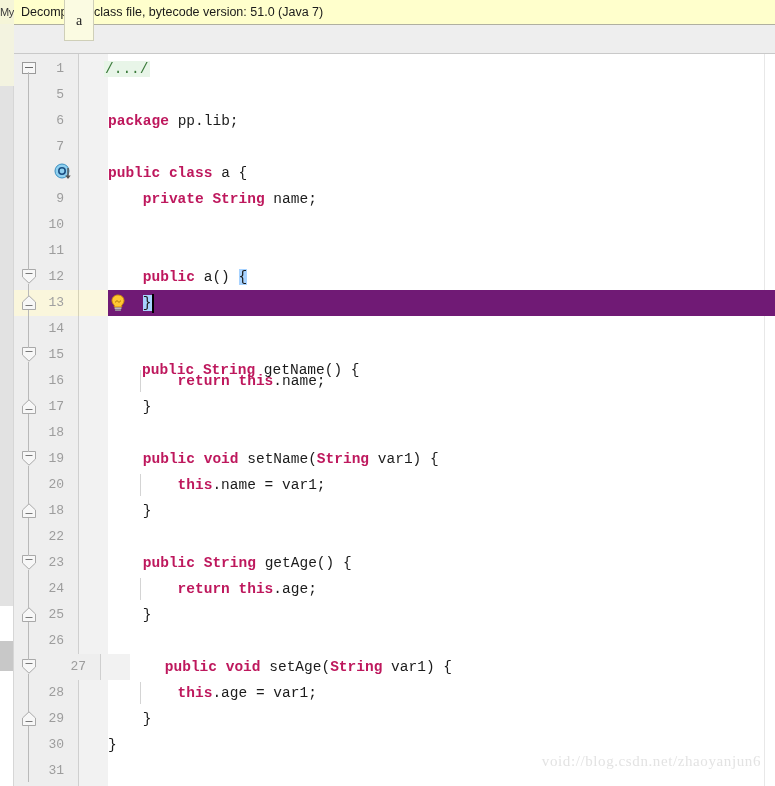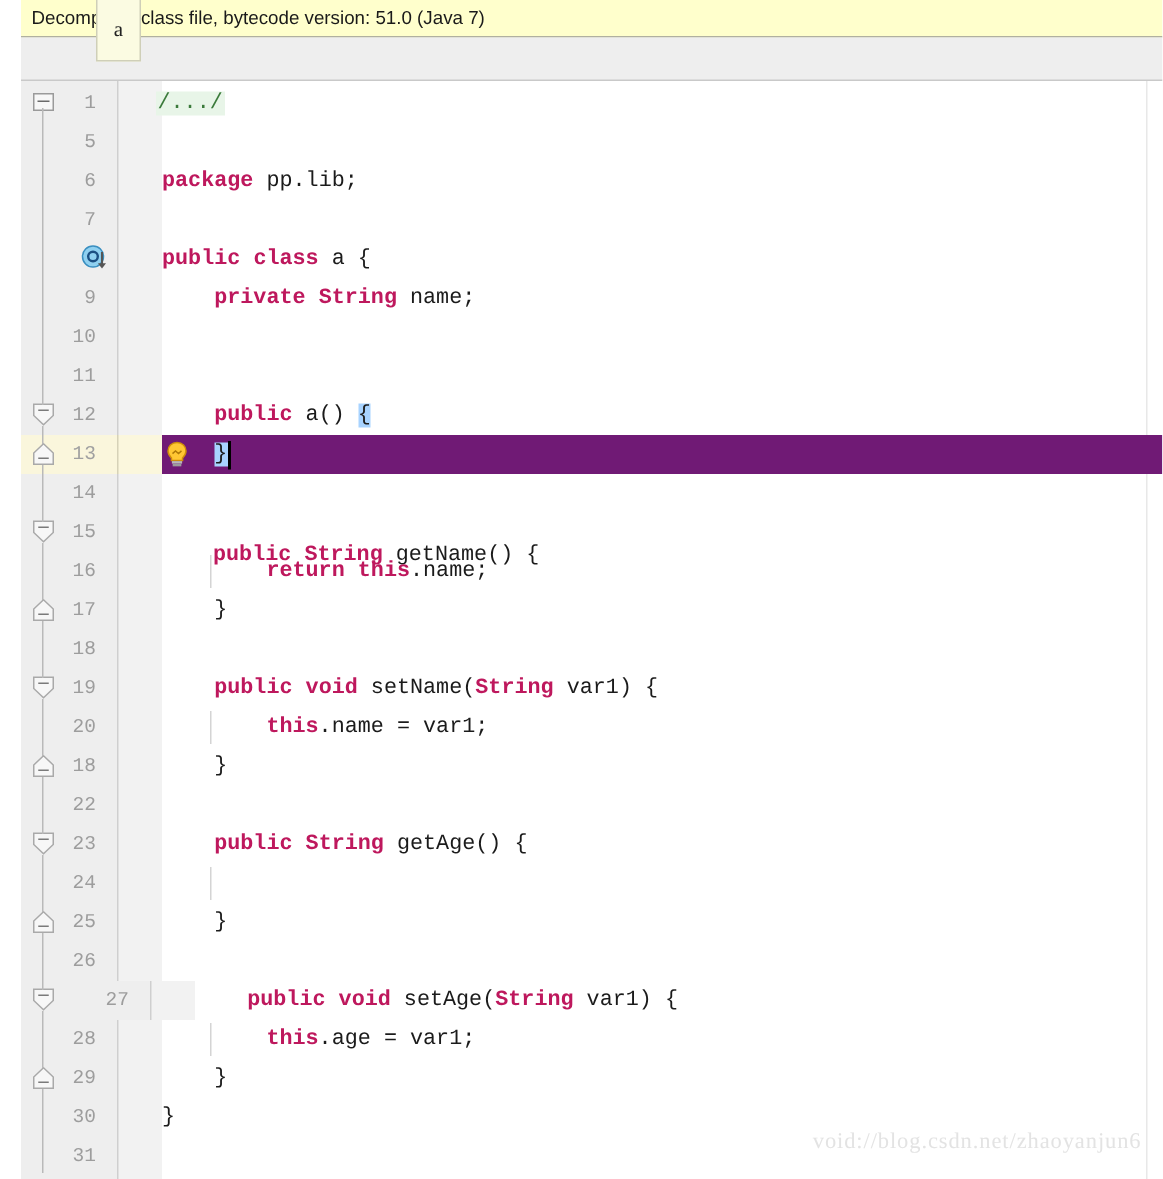--- a/index.html
+++ b/index.html
@@ -179,20 +179,28 @@
     font-family:"Liberation Serif",serif;
     font-size:15px;color:#e3e3e3;
     letter-spacing:0.6px;white-space:nowrap;
   }
 </style>
 </head>
 <body>
 
 <div id="root">
 
+  <div class="left-strip">
+    <div class="left-strip-tabtext">My</div>
+    <div class="left-strip-band"></div>
+    <div class="left-scroll-track">
+      <div class="left-scroll-thumb" style="top:0px;height:520px;"></div>
+      <div class="left-scroll-thumb dark" style="top:555px;height:30px;"></div>
+    </div>
+  </div>
 
   <div class="notice-bar">
     <span class="notice-text">Decompiled .class file, bytecode version: 51.0 (Java 7)</span>
   </div>
 
   <div class="crumb-bar"></div>
   <div class="crumb-chip">
     <span class="crumb-chip-label">a</span>
   </div>
 
@@ -313,20 +321,21 @@
         <div class="row" style="top: 496px;">
           <div class="gutbg"></div>
           <div class="foldbg"></div>
           <span class="ln">23</span>
           <span class="code" style="left: 128.8px;"><span class="kw">public</span><span class="plain"> </span><span class="kw">String</span><span class="plain"> </span><span class="plain">getAge</span><span class="plain">() {</span></span>
         </div>
         <div class="row" style="top: 522px;">
           <div class="gutbg"></div>
           <div class="foldbg"></div>
           <span class="ln">24</span>
+          <span class="code" style="left: 163.6px;"><span class="kw">return</span><span class="plain"> </span><span class="kw">this</span><span class="plain">.</span><span class="plain">age</span><span class="plain">;</span></span>
         </div>
         <div class="row" style="top: 548px;">
           <div class="gutbg"></div>
           <div class="foldbg"></div>
           <span class="ln">25</span>
           <span class="code" style="left: 128.8px;"><span class="plain">}</span></span>
         </div>
         <div class="row" style="top: 574px;">
           <div class="gutbg"></div>
           <div class="foldbg"></div>

